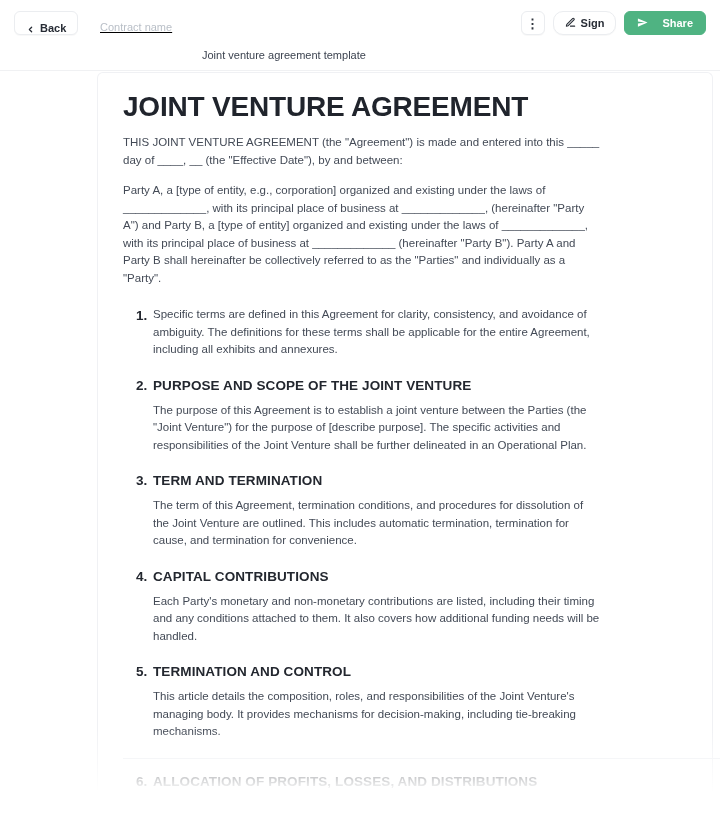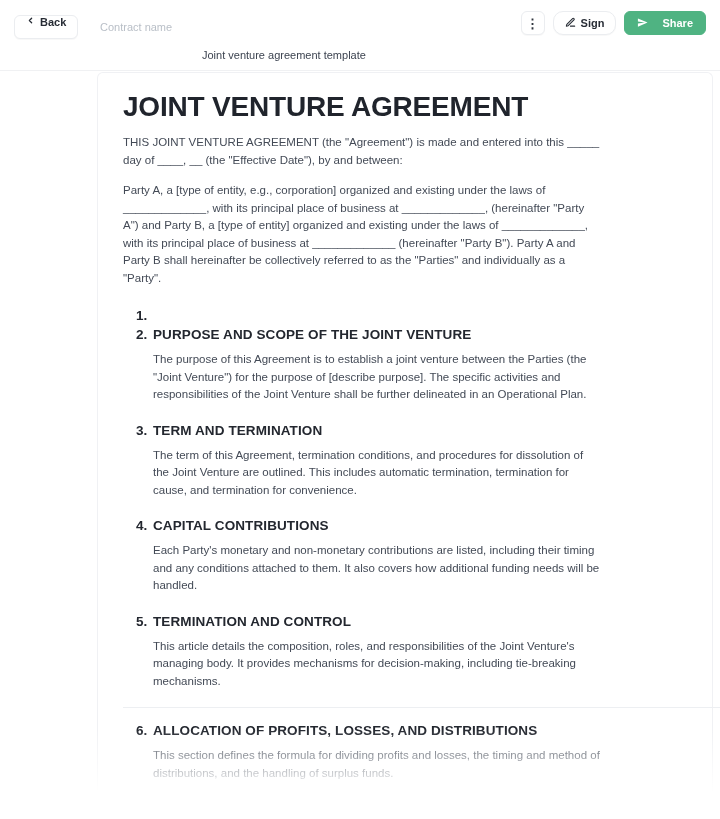--- a/index.html
+++ b/index.html
@@ -14,30 +14,30 @@
     border-bottom: 1px solid #f0f1f3;
     padding: 11px 14px 0 14px;
   }
   .topbar-grid {
     display: grid;
     grid-template-columns: 86px 100px 1fr auto;
     column-gap: 0;
     align-items: start;
   }
   .back-btn {
-    display: inline-flex; align-items: flex-start; gap: 5px;
+    display: inline-flex; align-items: flex-end; gap: 5px;
     height: 24px; padding: 0 11px;
     background: #ffffff;
     border: 1px solid #ebedf0; border-radius: 6px;
     box-shadow: 0 1px 1px rgba(20,30,40,0.03);
     font-size: 11px; font-weight: 700; color: #272c35;
     cursor: pointer;
   }
   .back-btn svg { display: block; }
-  .meta-labels { padding-top: 4px; }
+  .meta-labels { padding-top: 4px; text-decoration: underline; }
   .meta-label { font-size: 11px; color: #b9bfc7; line-height: 24px; }
   .meta-label.second { margin-top: 4px; }
   .meta-values { padding-top: 4px; padding-left: 2px; }
   .contract-name { font-size: 11px; color: #3c4350; line-height: 24px; margin-top: 28px; }
   .status-row { margin-top: 4px; }
   .status-badge {
     display: inline-flex; align-items: center; gap: 5px;
     height: 18px; padding: 0 8px;
     background: #fdfdfe;
     border: 1px solid #e5e8ec; border-radius: 4px;
@@ -182,20 +182,21 @@
   <div class="doc-card">
     <div class="doc-col">
       <div class="doc-title">JOINT VENTURE AGREEMENT</div>
 
       <p class="doc-p">THIS JOINT VENTURE AGREEMENT (the "Agreement") is made and entered into this _____ day of ____, __ (the "Effective Date"), by and between:</p>
       <p class="doc-p party">Party A, a [type of entity, e.g., corporation] organized and existing under the laws of _____________, with its principal place of business at _____________, (hereinafter "Party A") and Party B, a [type of entity] organized and existing under the laws of _____________, with its principal place of business at _____________ (hereinafter "Party B"). Party A and Party B shall hereinafter be collectively referred to as the "Parties" and individually as a "Party".</p>
 
       <div class="section">
         <div class="num-col">1.</div>
         <div class="sec-body">
+          <div class="sec-text">Specific terms are defined in this Agreement for clarity, consistency, and avoidance of ambiguity. The definitions for these terms shall be applicable for the entire Agreement, including all exhibits and annexures.</div>
         </div>
       </div>
 
       <div class="section">
         <div class="num-col">2.</div>
         <div class="sec-body">
           <div class="sec-heading">PURPOSE AND SCOPE OF THE JOINT VENTURE</div>
           <div class="sec-text">The purpose of this Agreement is to establish a joint venture between the Parties (the "Joint Venture") for the purpose of [describe purpose]. The specific activities and responsibilities of the Joint Venture shall be further delineated in an Operational Plan.</div>
         </div>
       </div>

